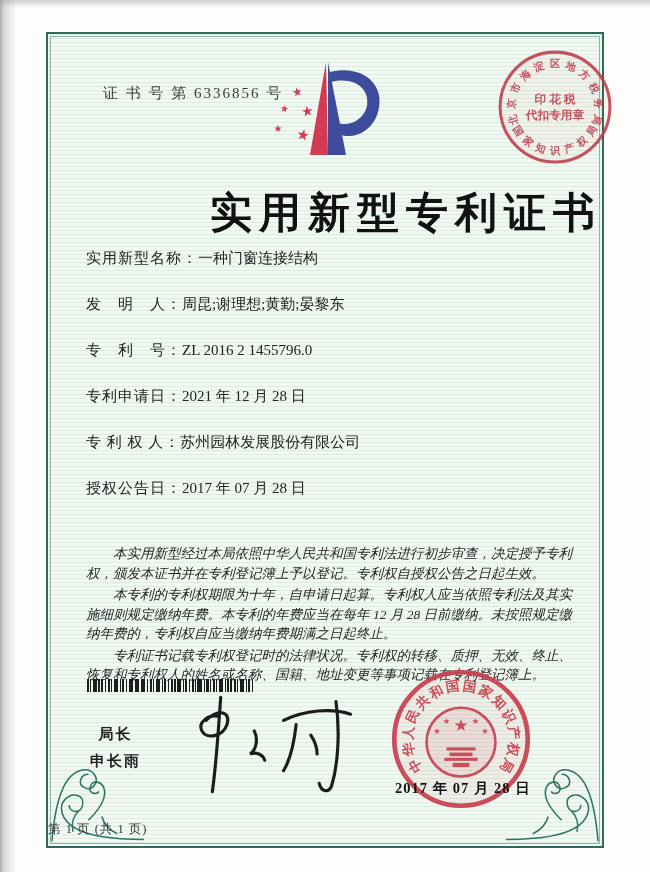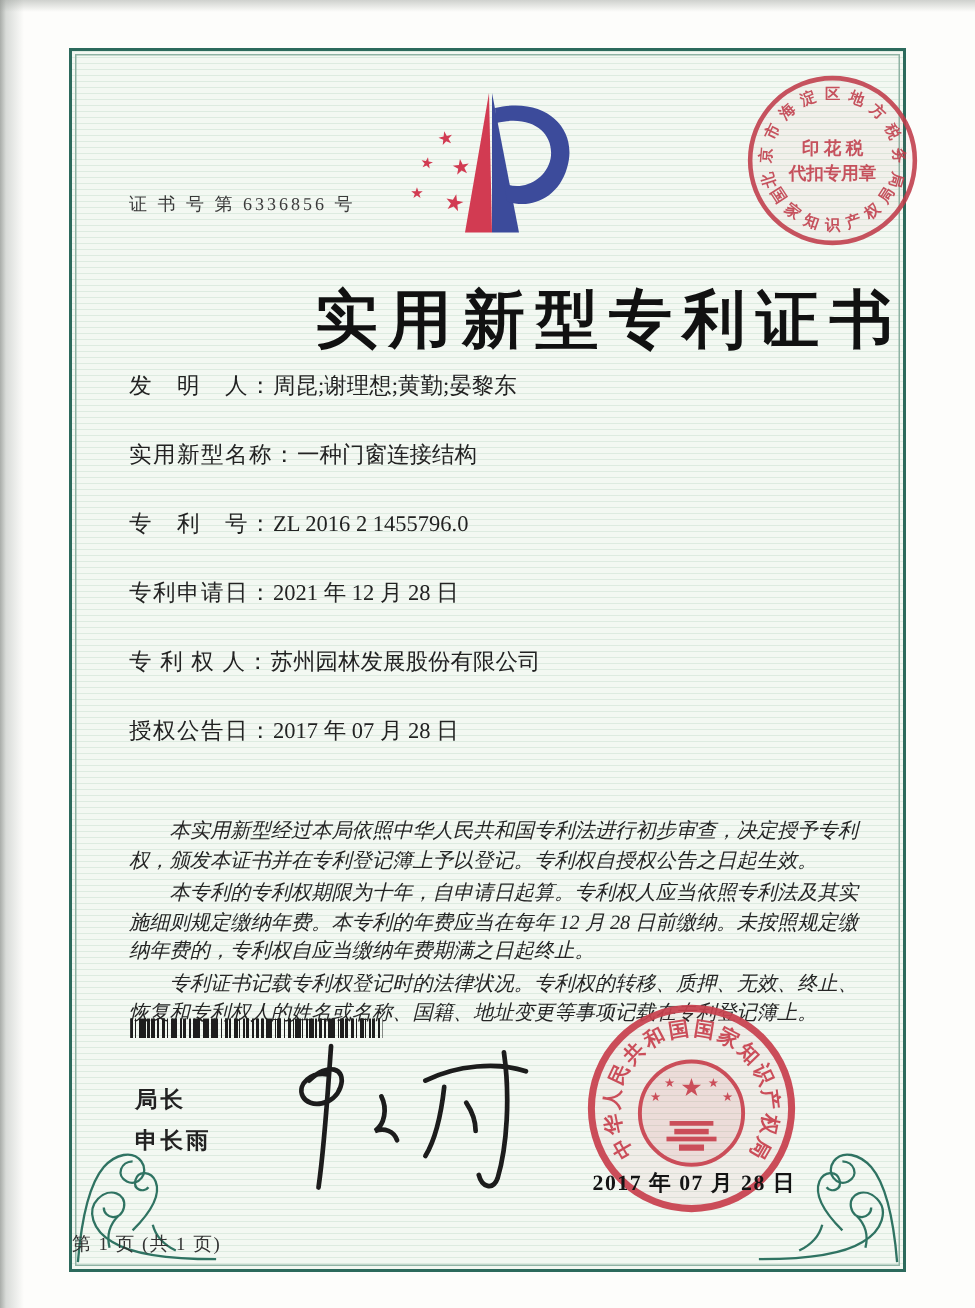--- a/index.html
+++ b/index.html
@@ -27,22 +27,22 @@
     position:absolute; left:46px; top:32px; width:558px; height:816px;
     border:2px solid #2c6a5c;
     background:
       repeating-linear-gradient(180deg, rgba(142,190,160,.22) 0 1px, rgba(255,255,255,0) 1px 4px),
       #f3f8f2;
   }
   .frame-inner {
     position:absolute; inset:2px; border:1px solid #8fb3a4; pointer-events:none;
   }
   .cert-number {
-    position:absolute; left:38px; top:50px;
-    font-size:12px; letter-spacing:2px; color:#3a3a3a;margin-top:44px;
+    position:absolute; left:55px; top:50px;
+    font-size:15px; letter-spacing:2px; color:#3a3a3a;
   }
   .logo { position:absolute; left:216px; top:26px; width:130px; height:105px; }
   .title {
     position:absolute; left:0; right:0; top:138px; text-align:right;
     font-size:42px; font-weight:700; letter-spacing:7px; color:#111;margin-top:13px;
   }
   .fields { position:absolute; left:38px; top:214px; right:40px; }
   .field-row { font-size:15px; line-height:21px; margin-bottom:25px; color:#222; white-space:nowrap; }
   .field-row .lbl { letter-spacing:1px; }
   .paragraphs { position:absolute; left:38px; right:30px; top:510px;font-style:italic; }
@@ -53,21 +53,21 @@
   .barcode {
     position:absolute; left:39px; top:645px; width:168px; height:13px;
     background:
       repeating-linear-gradient(90deg,#1d1d1d 0 1px,rgba(0,0,0,0) 1px 3px),
       repeating-linear-gradient(90deg,#1d1d1d 0 2px,rgba(0,0,0,0) 2px 7px),
       repeating-linear-gradient(90deg,#1d1d1d 0 1px,rgba(0,0,0,0) 1px 11px);
   }
   .signoff {
     position:absolute; left:42px; top:686px;
     font-family:"Liberation Sans","DejaVu Sans",sans-serif;
-    font-size:15px; font-weight:600; color:#222; line-height:27px; letter-spacing:2px;
+    font-size:15px; font-weight:600; color:#222; line-height:27px; letter-spacing:2px;text-align:center;
   }
   .signature { position:absolute; left:118px; top:655px; width:210px; height:110px; }
   .tax-stamp { position:absolute; left:446px; top:12px; width:122px; height:122px; opacity:.88; }
   .authority-seal { position:absolute; left:340px; top:632px; width:146px; height:146px; opacity:.93; }
   .seal-date {
     position:absolute; left:347px; top:745px; z-index:3;
     font-size:14.5px; letter-spacing:1px; color:#141414; font-weight:600;
   }
   .footer {
     position:absolute; left:0; right:0; top:787px; text-align:left;
@@ -124,24 +124,24 @@
           <text transform="translate(96.1 83.4) rotate(-57.0)" text-anchor="middle" dominant-baseline="central" font-size="10">局</text>
         </g>
       <text x="60" y="56" text-anchor="middle" font-size="11.5" font-weight="700" fill="#c03c4a">印 花 税</text>
       <text x="60" y="72" text-anchor="middle" font-size="11.5" font-weight="700" fill="#c03c4a">代扣专用章</text>
     </svg>
 
     <div class="title">实用新型专利证书</div>
 
     <div class="fields">
       <div class="field-row">
+        <span class="lbl">实用新型名称：</span><span>一种门窗连接结构</span>
+      </div>
+      <div class="field-row">
         <span class="lbl">发　明　人：</span><span>周昆;谢理想;黄勤;晏黎东</span>
-      </div>
-      <div class="field-row">
-        <span class="lbl">实用新型名称：</span><span>一种门窗连接结构</span>
       </div>
       <div class="field-row">
         <span class="lbl">专　利　号：</span><span>ZL 2016 2 1455796.0</span>
       </div>
       <div class="field-row">
         <span class="lbl">专利申请日：</span><span>2021 年 12 月 28 日</span>
       </div>
       <div class="field-row">
         <span class="lbl">专 利 权 人：</span><span>苏州园林发展股份有限公司</span>
       </div>

